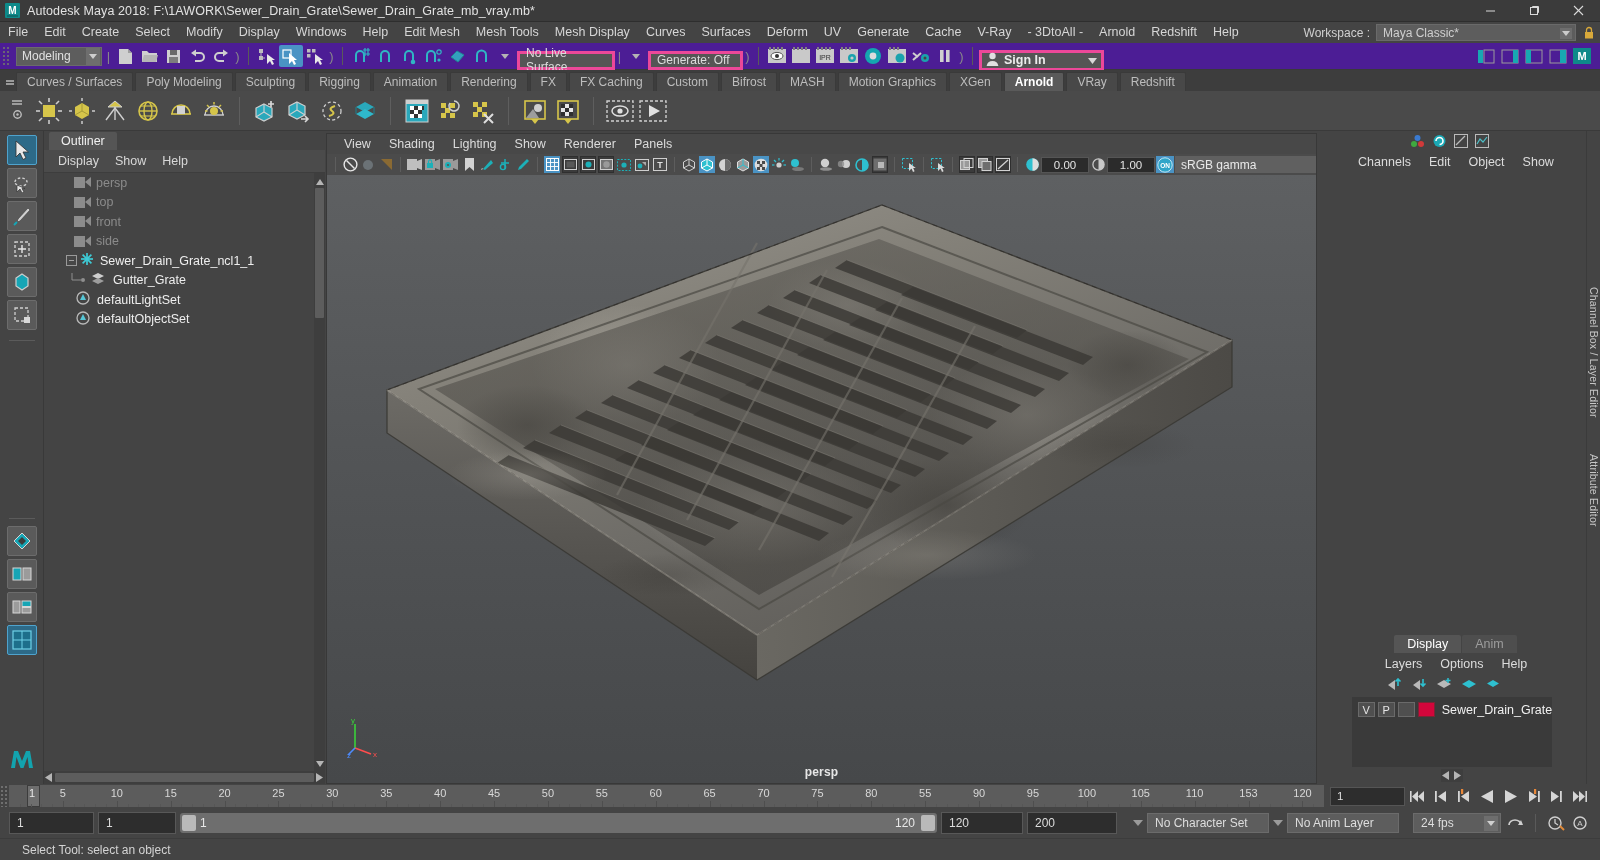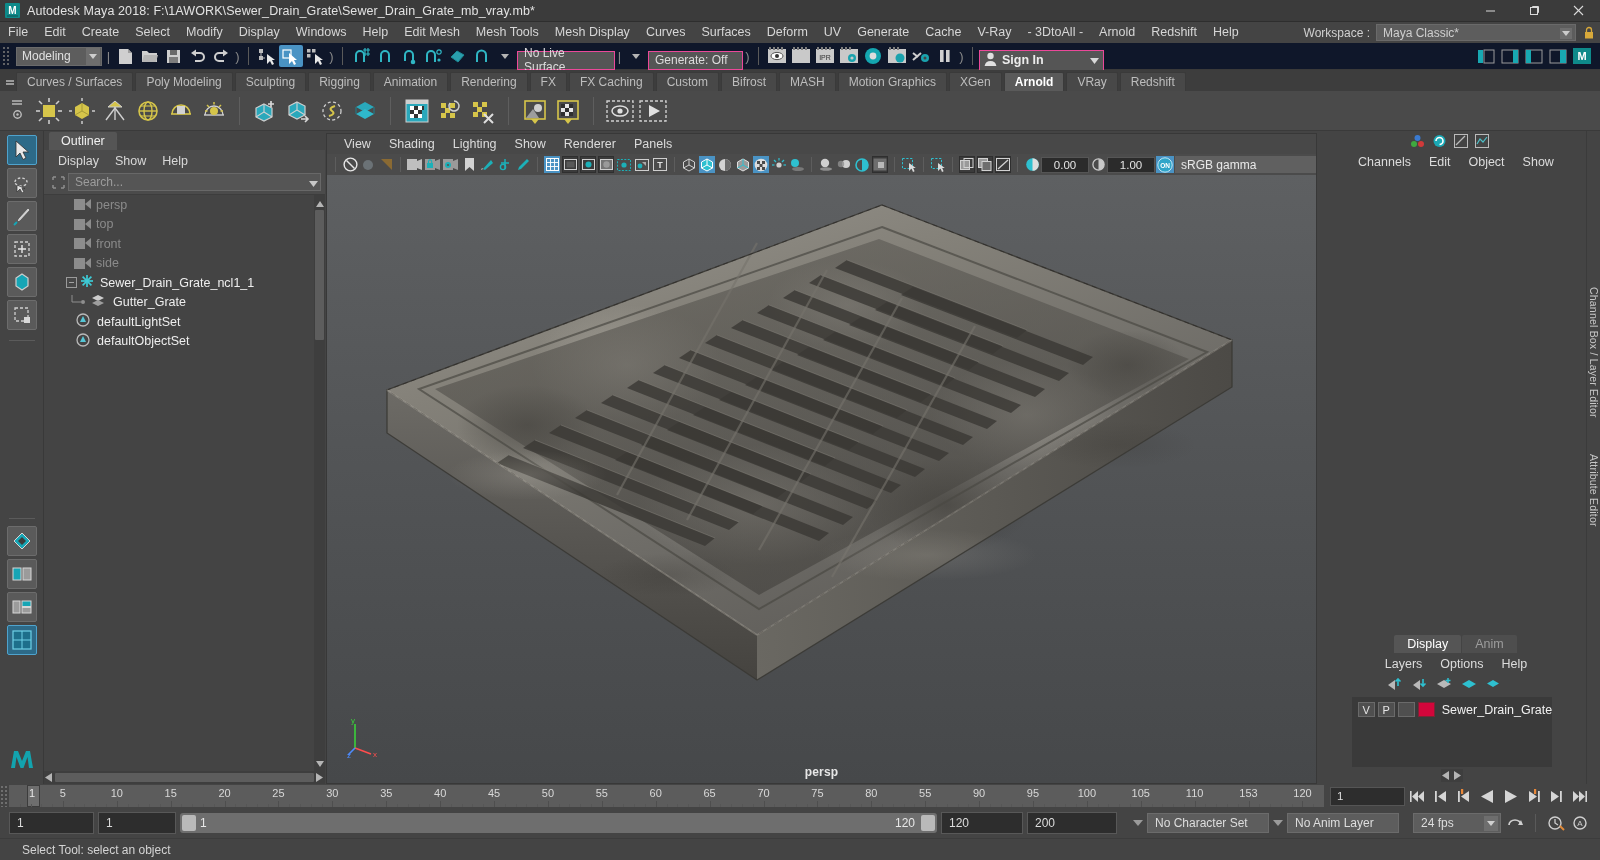--- a/index.html
+++ b/index.html
@@ -37,35 +37,35 @@
   .ws-select {
     width:200px; height:17px; background:#5d5d5d; border:1px solid #6a6a6a;
     display:flex; align-items:center; font-size:12px; color:#cfcfcf; padding-left:6px; position:relative;
   }
   .ws-select .arrow{ position:absolute; right:3px; top:3px; width:12px; height:11px; background:#6e6e6e;
     display:flex; align-items:center; justify-content:center;}
   .lockicon{ width:14px; margin-left:6px; display:flex; justify-content:center;}
 
   
   .statusline {
-    height:27px; background:#0f172a; display:flex; align-items:center; flex:0 0 27px;
+    height:27px; background:#4c1d95; display:flex; align-items:center; flex:0 0 27px;
     border-bottom:1px solid #3a3a3a; padding-left:2px;
   }
   .gripdots { width:8px; height:20px; background:
      radial-gradient(#6f6f6f 1px, transparent 1.1px) 0 0/4px 4px; opacity:.85; flex:0 0 8px;}
   .mode-select {
     width:86px; height:19px; background:#5d5d5d; border:1px solid #6b6b6b; font-size:12px;
     color:#e0e0e0; display:flex; align-items:center; padding-left:5px; margin:0 2px 0 6px; position:relative;
   }
   .mini-arrow{ width:14px; height:17px; background:#6e6e6e; display:flex; align-items:center; justify-content:center;}
   .sep { width:1px; height:18px; background:#5a5a5a; margin:0 6px; flex:0 0 1px;}
   .sep-b { width:9px; height:20px; flex:0 0 9px; display:flex; align-items:center; justify-content:center; color:#8a8a8a; font-size:13px;}
   .sicon { width:24px; height:22px; display:flex; align-items:center; justify-content:center; flex:0 0 24px;}
   .sicon.active { background:#4a93c4; border-radius:2px;}
-  .txtbox { height:19px; background:#555555; border:1px solid #ec4899; display:flex; align-items:center;
+  .txtbox { height:19px; background:#555555; border:3px solid #ec4899; display:flex; align-items:center;
             padding:0 6px; font-size:12px; color:#dcdcdc;margin-top:8px;}
   .signin { display:flex; align-items:center; height:21px; padding:0 4px; }
   .signin-label{ font-size:12.5px; font-weight:bold; color:#ececec; margin:0 8px 0 5px;}
 
   
   .shelf-tabs { height:21px; background:#3d3d3d; display:flex; align-items:flex-end; flex:0 0 21px; padding-left:4px;}
   .shelfgrip{ width:12px; height:21px; display:flex; align-items:center; justify-content:center;}
   .shelfgrip i{ display:block; width:8px; height:2px; background:#9a9a9a; box-shadow:0 3px 0 #9a9a9a;}
   .shelf-tab {
     height:19px; line-height:19px; padding:0 10px; font-size:12px; color:#bdbdbd;
@@ -822,35 +822,20 @@
     </div>
 
     <div class="outliner">
       <div class="out-tabrow">
         <div class="out-tab">Outliner</div>
       </div>
       <div class="out-menu">
         <span>Display</span>
         <span>Show</span>
         <span>Help</span>
-      </div>
-      <div class="out-search">
-        <div class="search-ico">
-          <svg width="13" height="13" viewBox="0 0 13 13">
-              <path d="M1 1 H4 M1 1 V4 M12 1 H9 M12 1 V4 M1 12 H4 M1 12 V9 M12 12 H9 M12 12 V9" stroke="#8e8e8e" stroke-width="1.5" fill="none"></path>
-            </svg>
-        </div>
-        <div class="search-field">
-          <span>Search...</span>
-          <span class="arrow">
-            <svg width="9" height="6" viewBox="0 0 9 6">
-                <path d="M0 0 L9 0 L4.5 6 Z" fill="#c7c7c7"></path>
-              </svg>
-          </span>
-        </div>
       </div>
 
       <div class="out-list">
         <div class="out-row dim" style="padding-left:30px;">
           <span class="ico-cam">
               <span class="bdy"></span>
               <span class="ln"></span>
             </span>
           <span class="nm">persp</span>
         </div>

